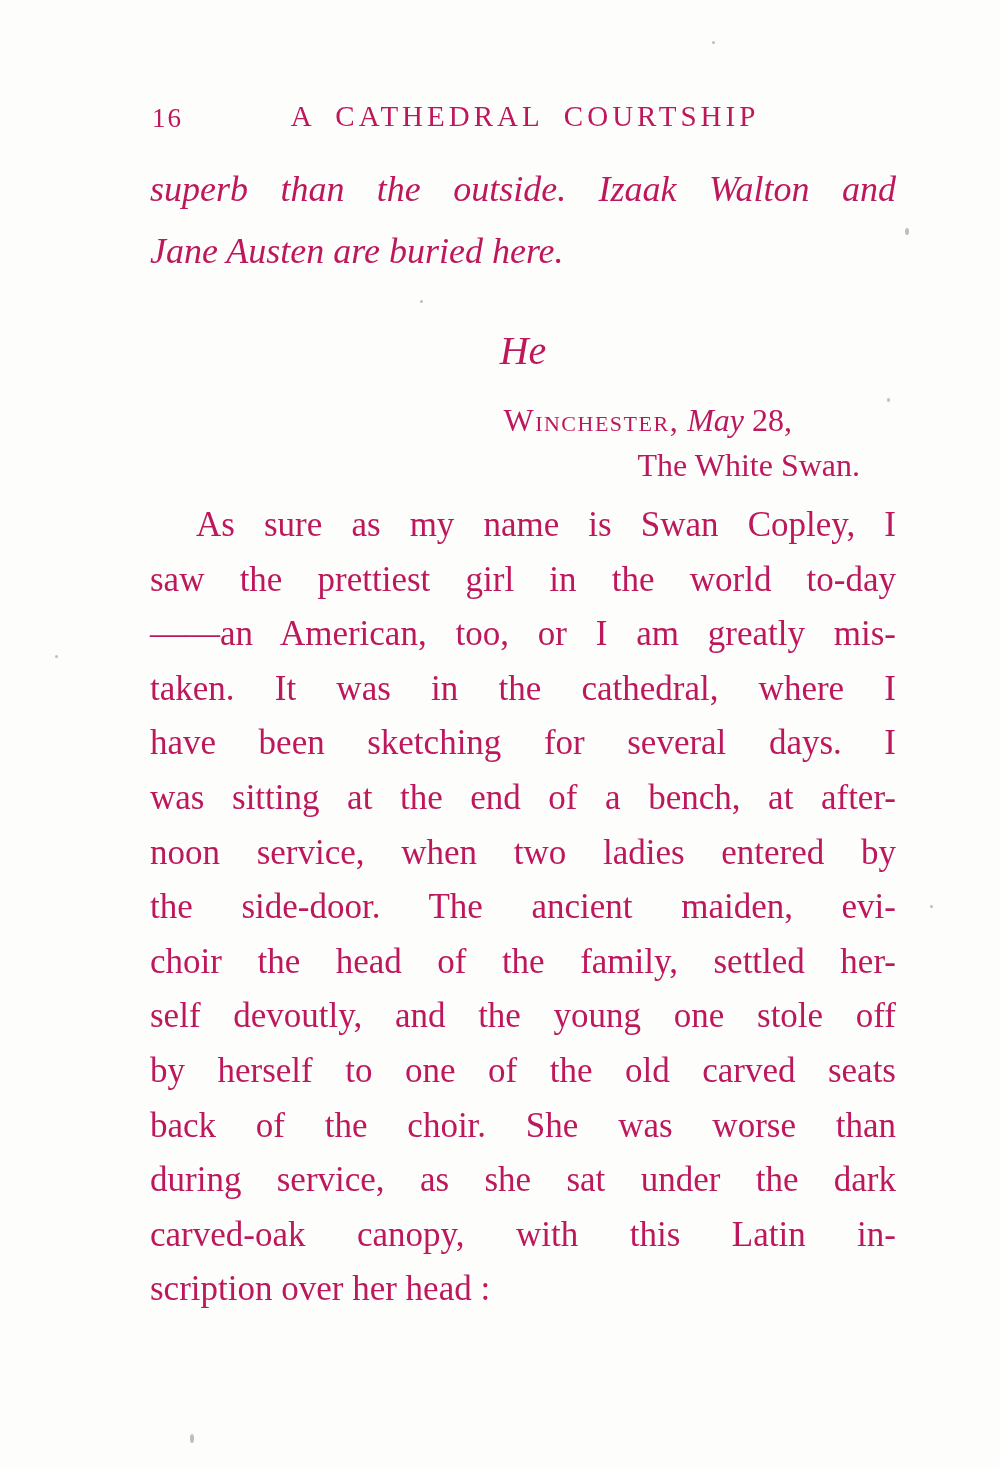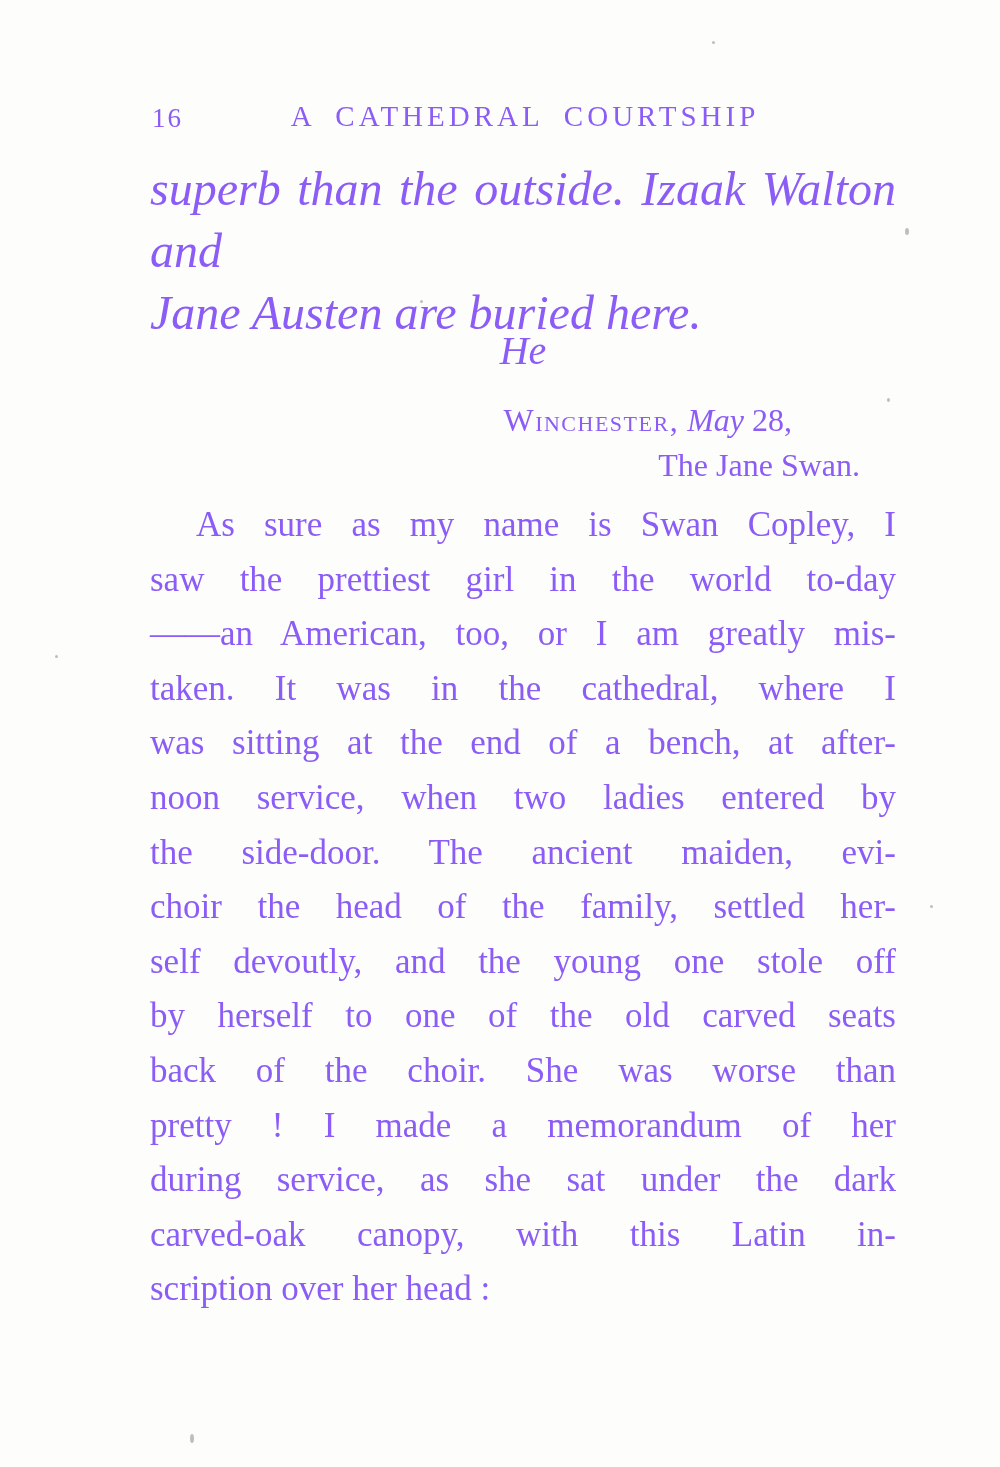--- a/index.html
+++ b/index.html
@@ -1,21 +1,21 @@
 <!DOCTYPE html>
 <html><head>
 <meta charset="utf-8">
 <style>
   html,body{margin:0;padding:0;background:#e9e9e7;}
   .page{
     position:relative;
     width:1000px;height:1467px;
     margin:0 auto;
     background:#fdfdfb;
-    color:#8b5cf6;
+    color:#be185d;
     font-family:"Liberation Serif","DejaVu Serif",serif;
     overflow:hidden;
   }
   
   .speck{position:absolute;background:#8a8a86;border-radius:50%;opacity:.55;}
 
   .col{position:absolute;left:150px;width:746px;}
 
   
   .runhead{top:100px;height:36px;}
@@ -25,21 +25,21 @@
   }
   .headtitle{
     position:absolute;left:4px;right:0;top:0;
     text-align:center;
     font-size:29px;
     letter-spacing:4px;
     word-spacing:10px;
   }
 
   
-  .intro{top:158px;font-style:italic;font-size:48px;line-height:62px;}
+  .intro{top:158px;font-style:italic;font-size:36px;line-height:62px;}
   .intro .iline{text-align:justify;text-align-last:justify;}
   .intro .iline.last{text-align-last:left;}
 
   
   .heading{
     top:329px;text-align:center;
     font-style:italic;font-size:40px;line-height:44px;
   }
 
   
@@ -67,36 +67,36 @@
 
   <div class="col intro">
       <div class="iline">superb than the outside.  Izaak Walton and</div>
       <div class="iline last">Jane Austen are buried here.</div>
     </div>
 
   <div class="col heading">He</div>
 
   <div class="col dateline">
     <div class="dl1"><span class="smallcaps">Winchester,</span> <span class="ital">May</span>&nbsp;<span>28,</span></div>
-    <div class="dl2">The Jane Swan.</div>
+    <div class="dl2">The White Swan.</div>
   </div>
 
   <div class="col body">
       <div class="bline indent">As sure as my name is Swan Copley, I</div>
       <div class="bline">saw the prettiest girl in the world to-day</div>
       <div class="bline">——an American, too, or I am greatly mis-</div>
       <div class="bline">taken.  It was in the cathedral, where I</div>
+      <div class="bline">have been sketching for several days.  I</div>
       <div class="bline">was sitting at the end of a bench, at after-</div>
       <div class="bline">noon service, when two ladies entered by</div>
       <div class="bline">the side-door.  The ancient maiden, evi-</div>
       <div class="bline">choir the head of the family, settled her-</div>
       <div class="bline">self devoutly, and the young one stole off</div>
       <div class="bline">by herself to one of the old carved seats</div>
       <div class="bline">back of the choir.  She was worse than</div>
-      <div class="bline">pretty !  I made a memorandum of her</div>
       <div class="bline">during service, as she sat under the dark</div>
       <div class="bline">carved-oak canopy, with this Latin in-</div>
       <div class="bline last">scription over her head :</div>
     </div>
 
   <div class="speck" style="left:905px;top:228px;width:4px;height:7px;"></div>
   <div class="speck" style="left:190px;top:1434px;width:4px;height:9px;"></div>
   <div class="speck" style="left:712px;top:41px;width:3px;height:3px;"></div>
   <div class="speck" style="left:887px;top:398px;width:3px;height:4px;"></div>
   <div class="speck" style="left:55px;top:655px;width:3px;height:3px;"></div>

